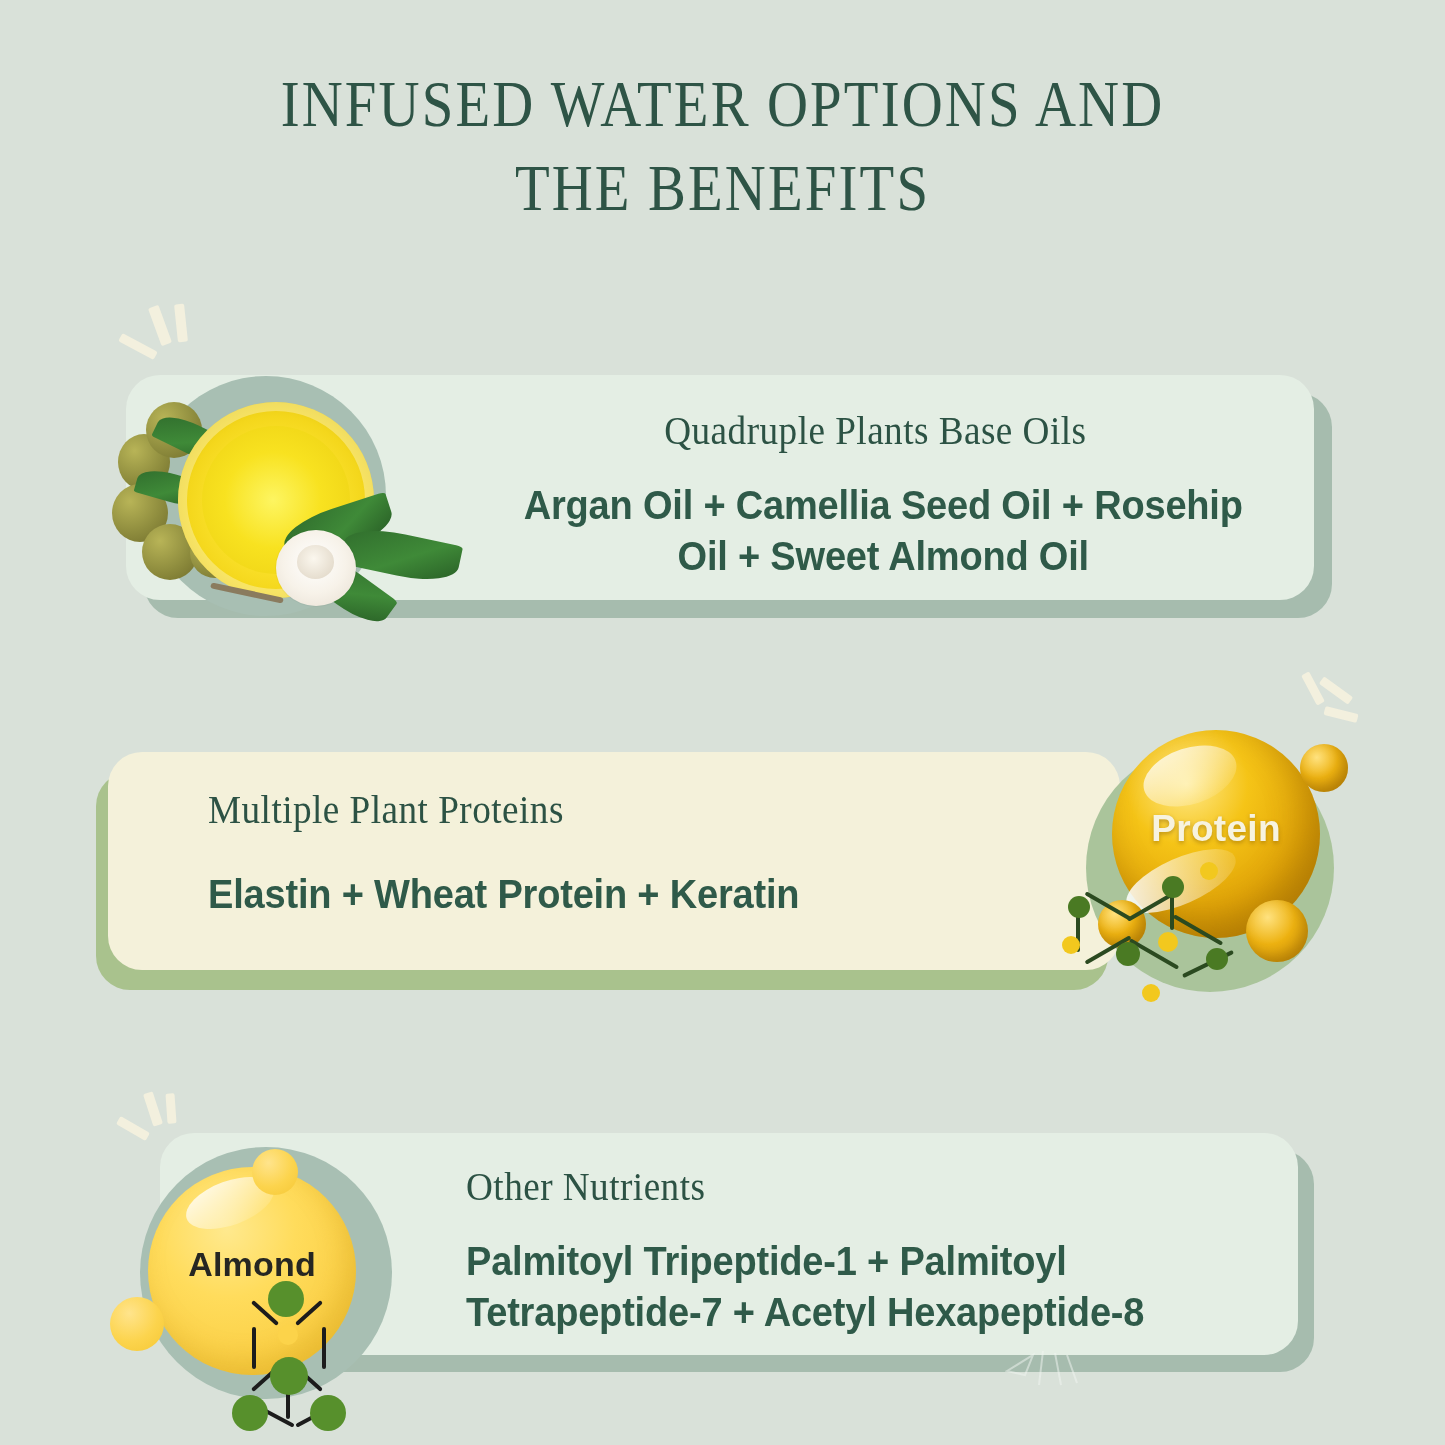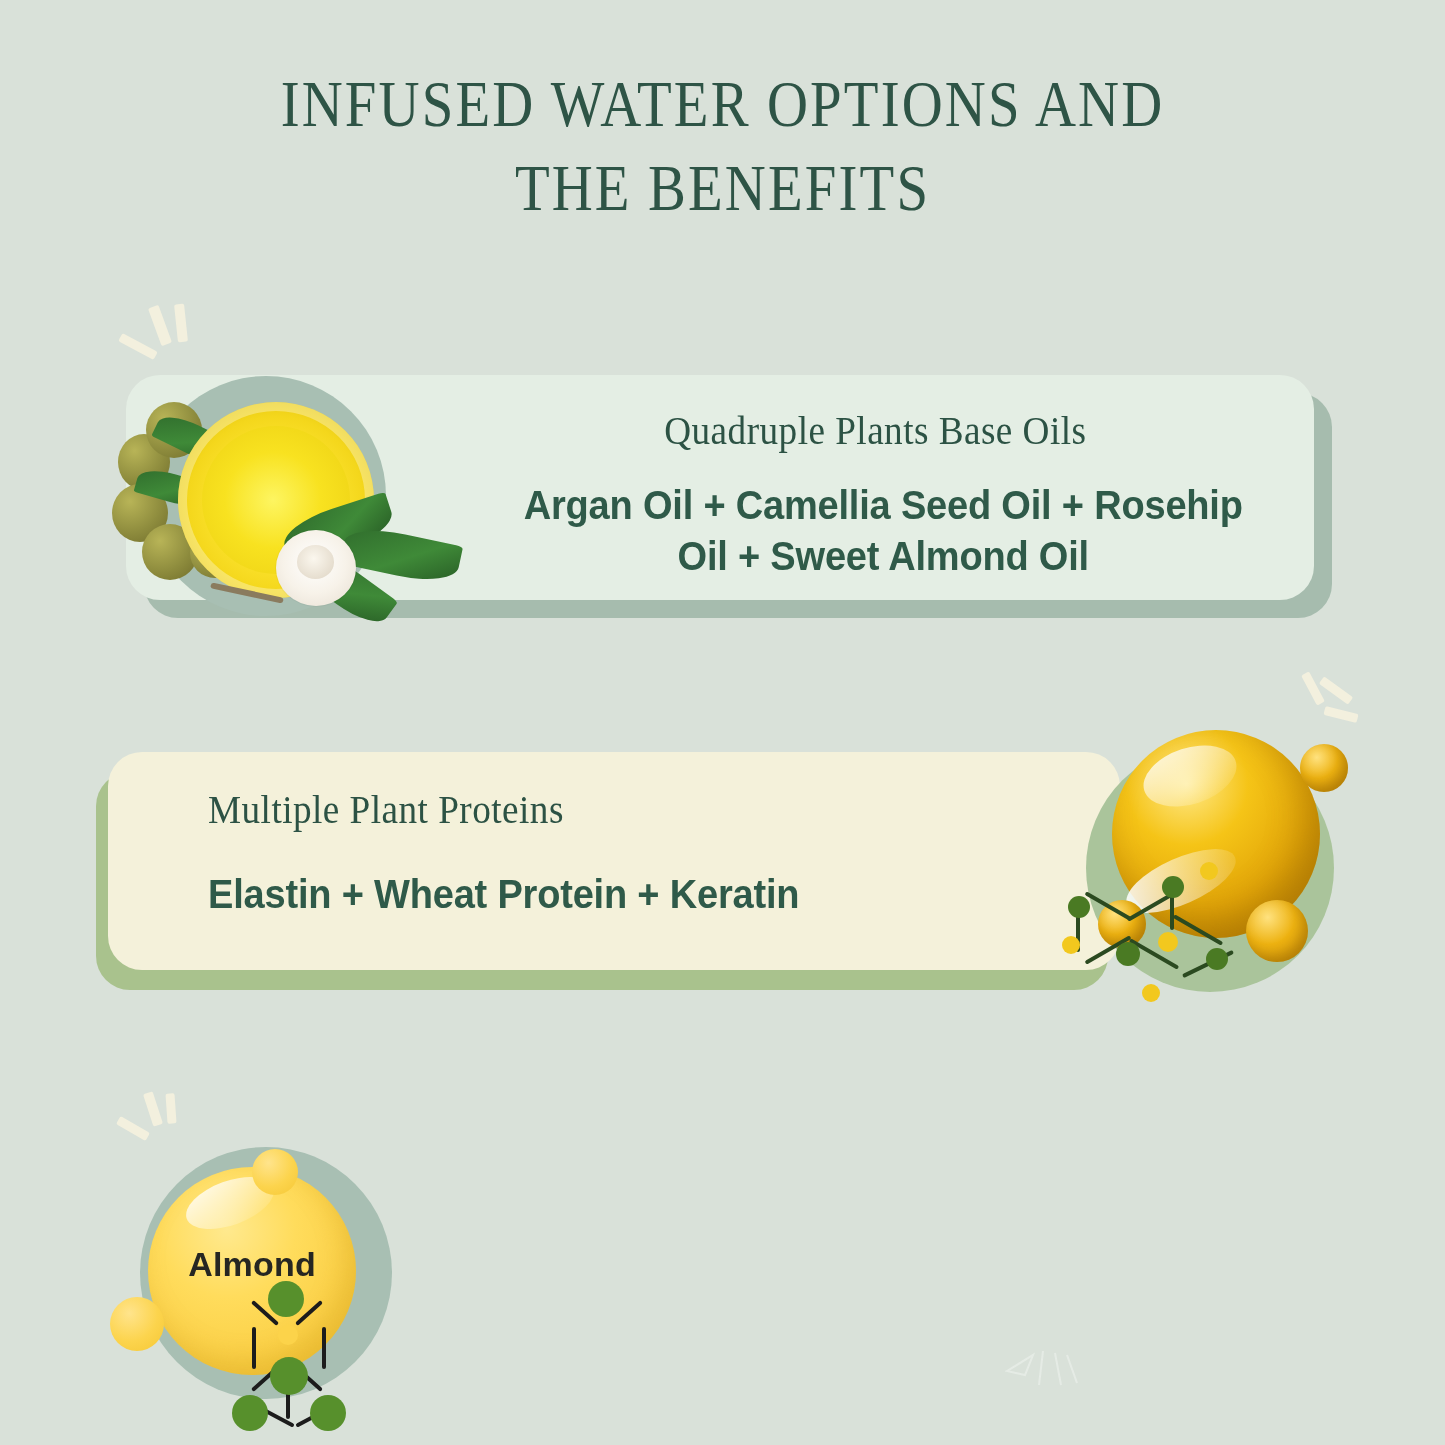--- a/index.html
+++ b/index.html
@@ -254,20 +254,21 @@
       <div class="kicker">Multiple Plant Proteins</div>
       <div class="body-bold">Elastin + Wheat Protein + Keratin</div>
     </div>
   </div>
 
   <div id="proteingfx">
     <div class="sagecircle"></div>
     <div class="sphere"></div>
     <div class="gloss"></div>
     <div class="rim"></div>
+    <div class="label">Protein</div>
     <div class="drop" style="left:240px;top:44px;width:48px;height:48px;"></div>
     <div class="drop" style="left:186px;top:200px;width:62px;height:62px;"></div>
     <div class="drop" style="left:38px;top:200px;width:48px;height:48px;"></div>
     <div class="molecule" style="left:12px;top:180px;width:220px;height:130px;">
       <div class="mline" style="left:10px;top:24px;width:52px;height:4px;transform:rotate(30deg);"></div>
       <div class="mline" style="left:4px;top:24px;width:4px;height:48px;"></div>
       <div class="mline" style="left:10px;top:68px;width:52px;height:4px;transform:rotate(-30deg);"></div>
       <div class="mline" style="left:52px;top:24px;width:56px;height:4px;transform:rotate(-30deg);"></div>
       <div class="mline" style="left:98px;top:4px;width:4px;height:46px;"></div>
       <div class="mline" style="left:98px;top:48px;width:56px;height:4px;transform:rotate(30deg);"></div>
@@ -277,20 +278,28 @@
       <div class="mnode y" style="left:-10px;top:56px;width:18px;height:18px;"></div>
       <div class="mnode" style="left:44px;top:62px;width:24px;height:24px;"></div>
       <div class="mnode" style="left:90px;top:-4px;width:22px;height:22px;"></div>
       <div class="mnode y" style="left:86px;top:52px;width:20px;height:20px;"></div>
       <div class="mnode" style="left:134px;top:68px;width:22px;height:22px;"></div>
       <div class="mnode y" style="left:70px;top:104px;width:18px;height:18px;"></div>
       <div class="mnode y" style="left:128px;top:-18px;width:18px;height:18px;"></div>
     </div>
   </div>
 
+  <div class="card-wrap" id="card3">
+    <div class="card-shadow"></div>
+    <div class="card-face"></div>
+    <div class="card-text">
+      <div class="kicker">Other Nutrients</div>
+      <div class="body-bold">Palmitoyl Tripeptide-1 + Palmitoyl Tetrapeptide-7 + Acetyl Hexapeptide-8</div>
+    </div>
+  </div>
 
   <div id="peptidegfx">
     <div class="sagecircle"></div>
     <div class="sphere"></div>
     <div class="gloss"></div>
     <div class="label">Almond</div>
     <div class="drop" style="left:142px;top:24px;width:46px;height:46px;"></div>
     <div class="drop" style="left:0px;top:172px;width:54px;height:54px;"></div>
     <div class="molecule" style="left:136px;top:174px;width:170px;height:130px;">
       <div class="mline" style="left:6px;top:28px;width:4px;height:42px;"></div>

